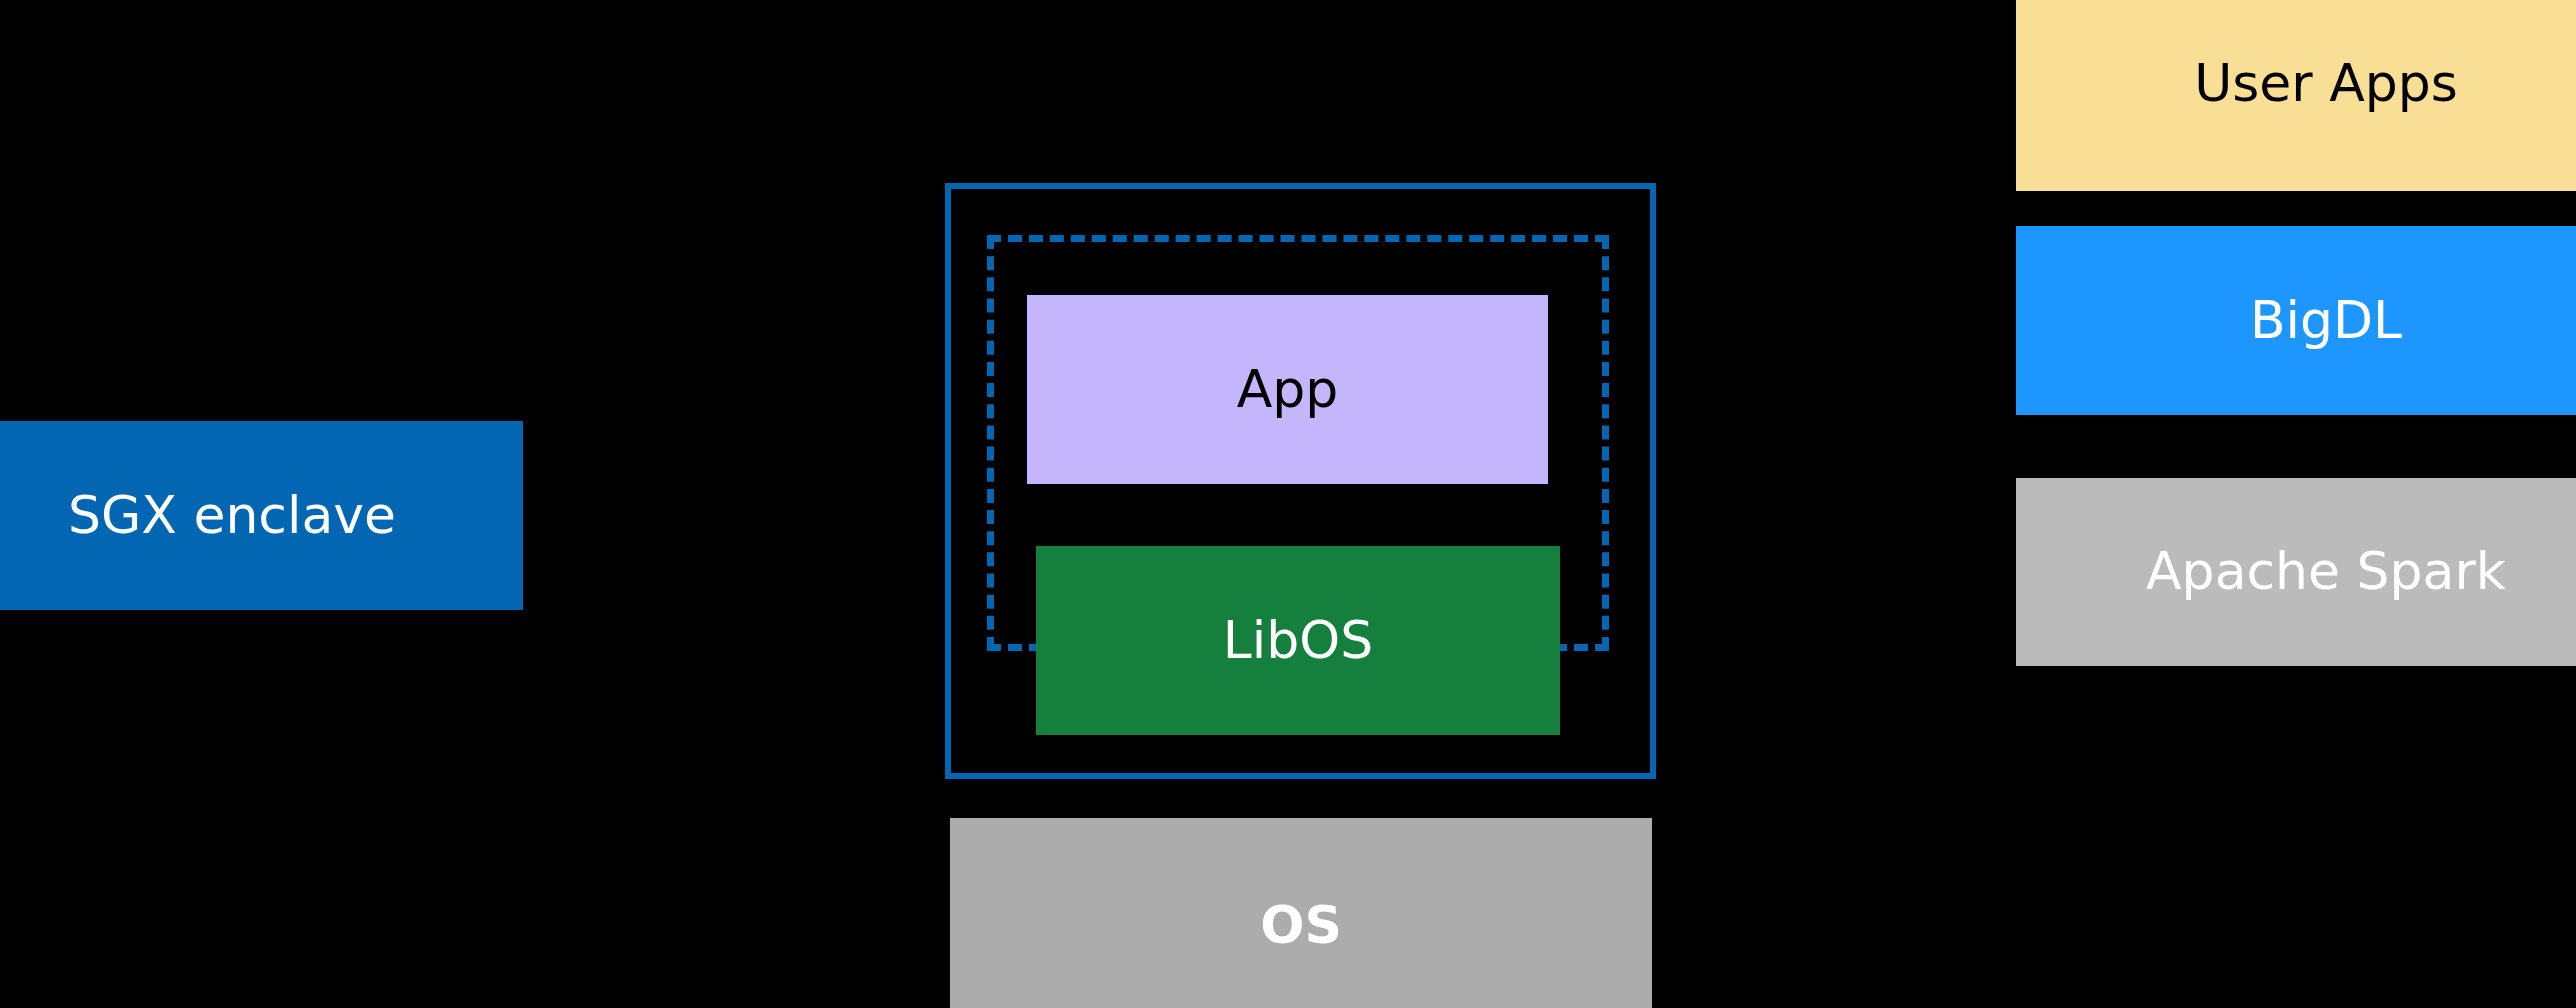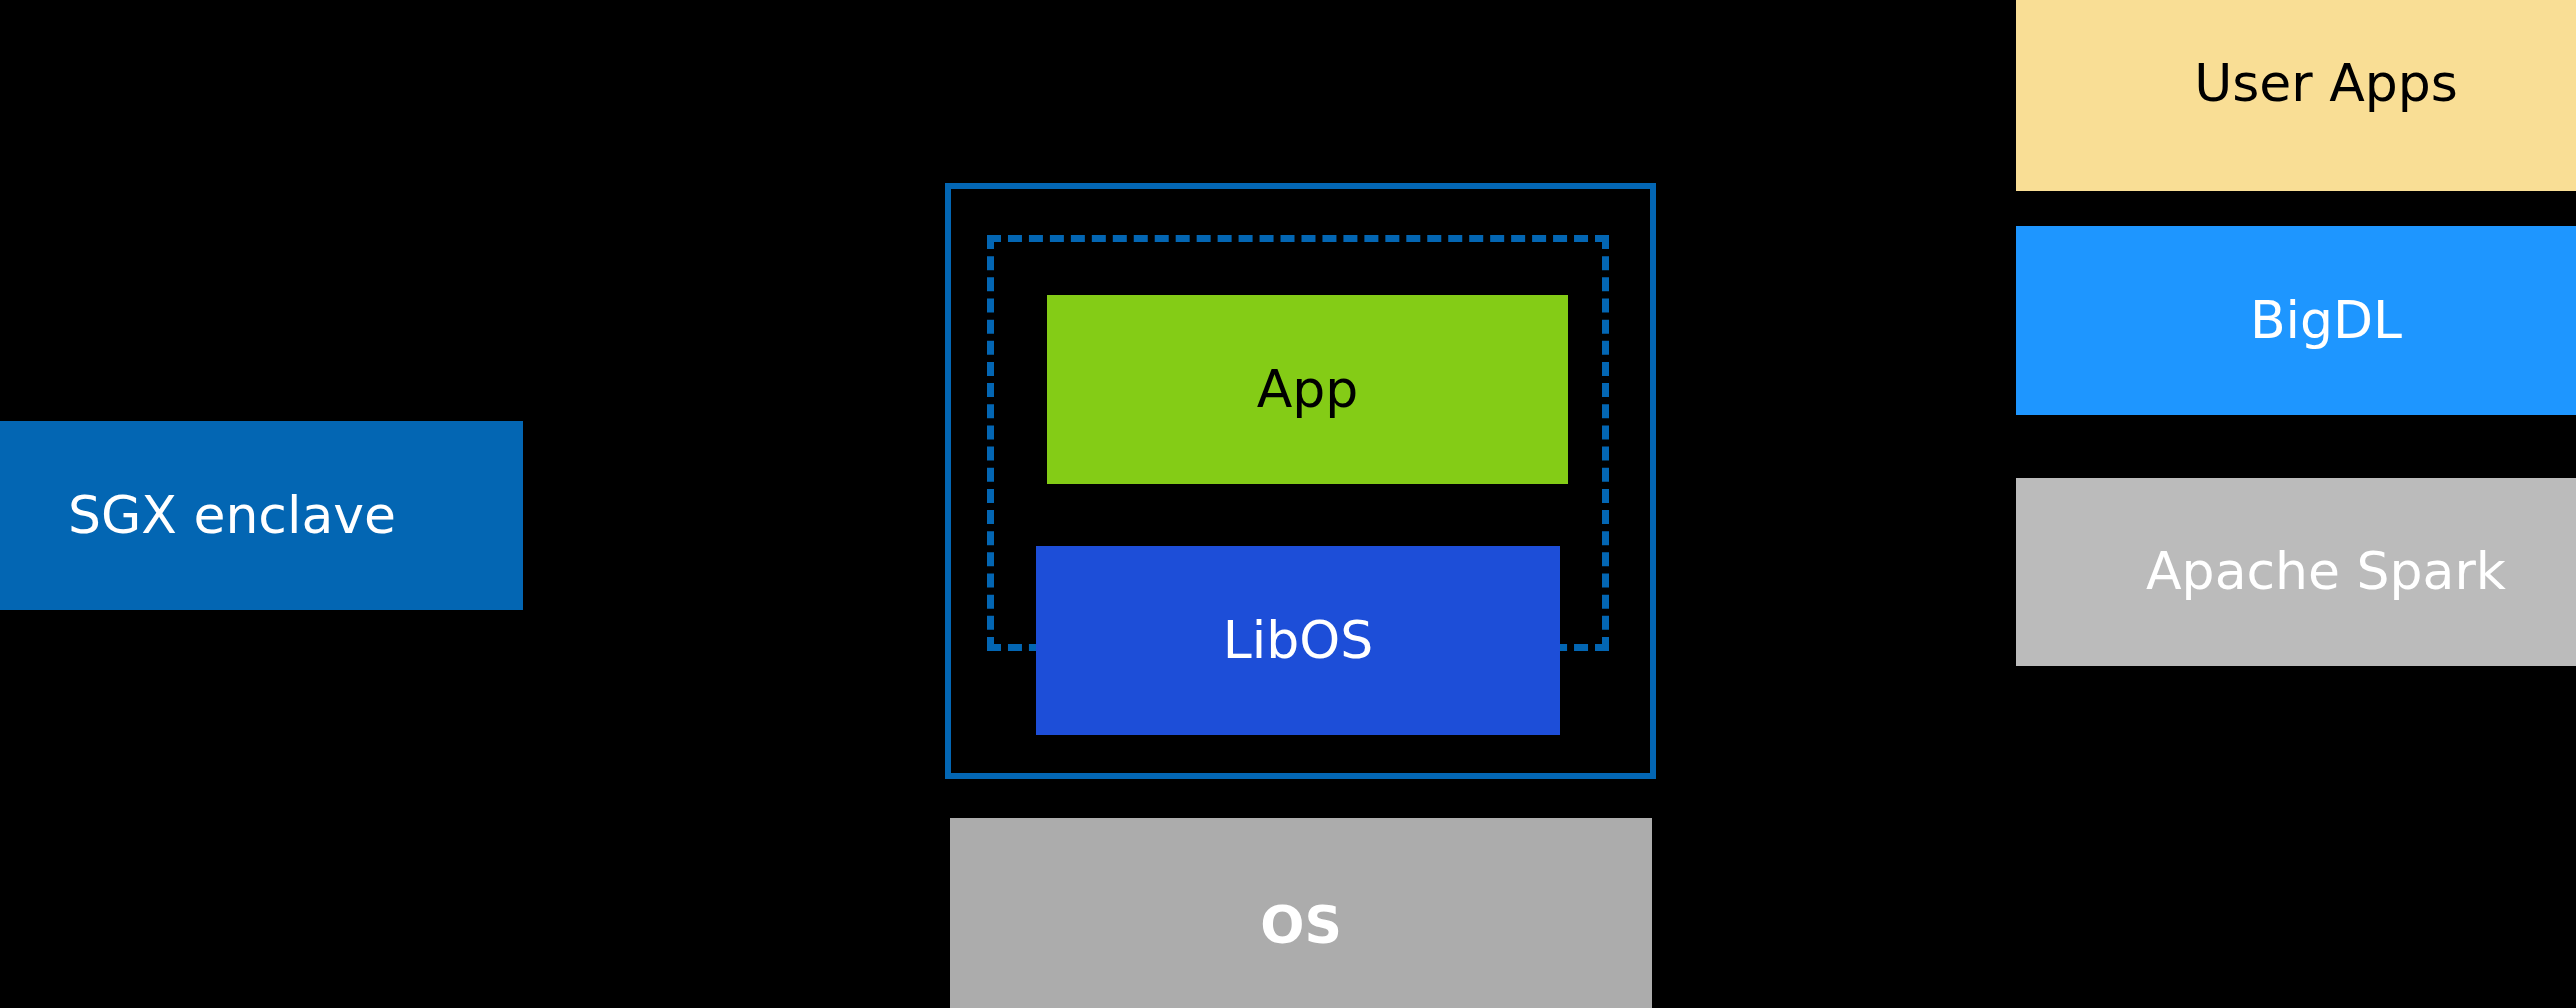--- a/index.html
+++ b/index.html
@@ -42,32 +42,31 @@
     background: #0366B3;
     color: #FFFFFF;
     font-size: 52px;
   }
 
   .app-box {
     left: 1027px;
     top: 295px;
     width: 521px;
     height: 189px;
-    background: #84cc16;
+    background: #c4b5fd;
     color: #000000;
     font-size: 52px;
-    margin-left: 20px;
   }
 
   .libos-box {
     left: 1036px;
     top: 546px;
     width: 524px;
     height: 189px;
-    background: #1d4ed8;
+    background: #15803d;
     color: #FFFFFF;
     font-size: 52px;
   }
 
   .os-box {
     left: 950px;
     top: 818px;
     width: 702px;
     height: 216px;
     background: #ACACAC;

